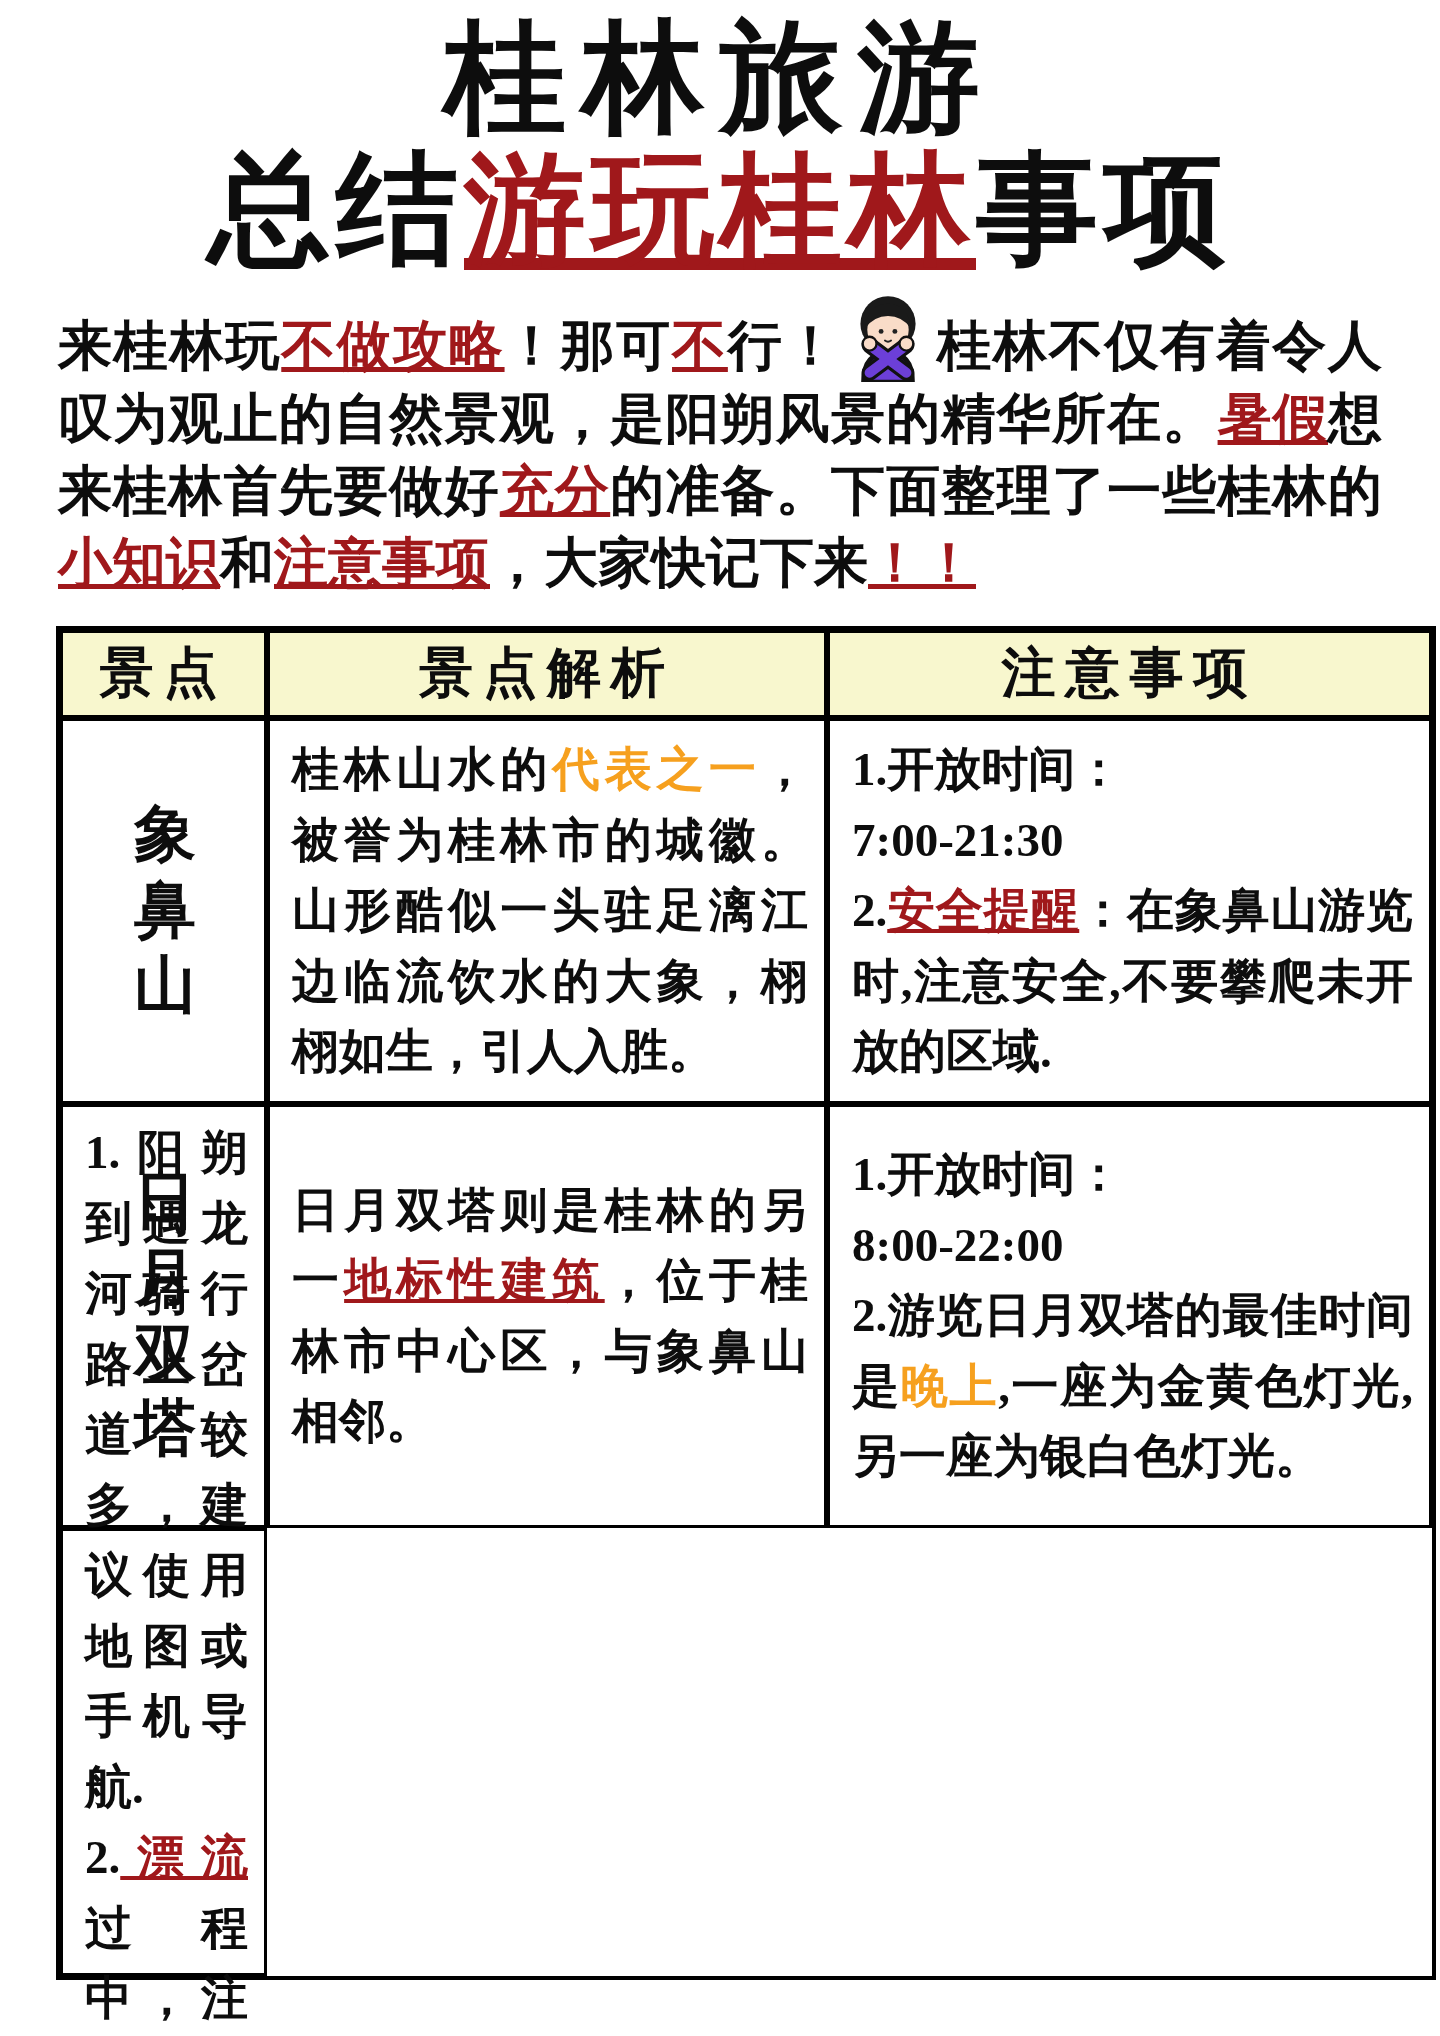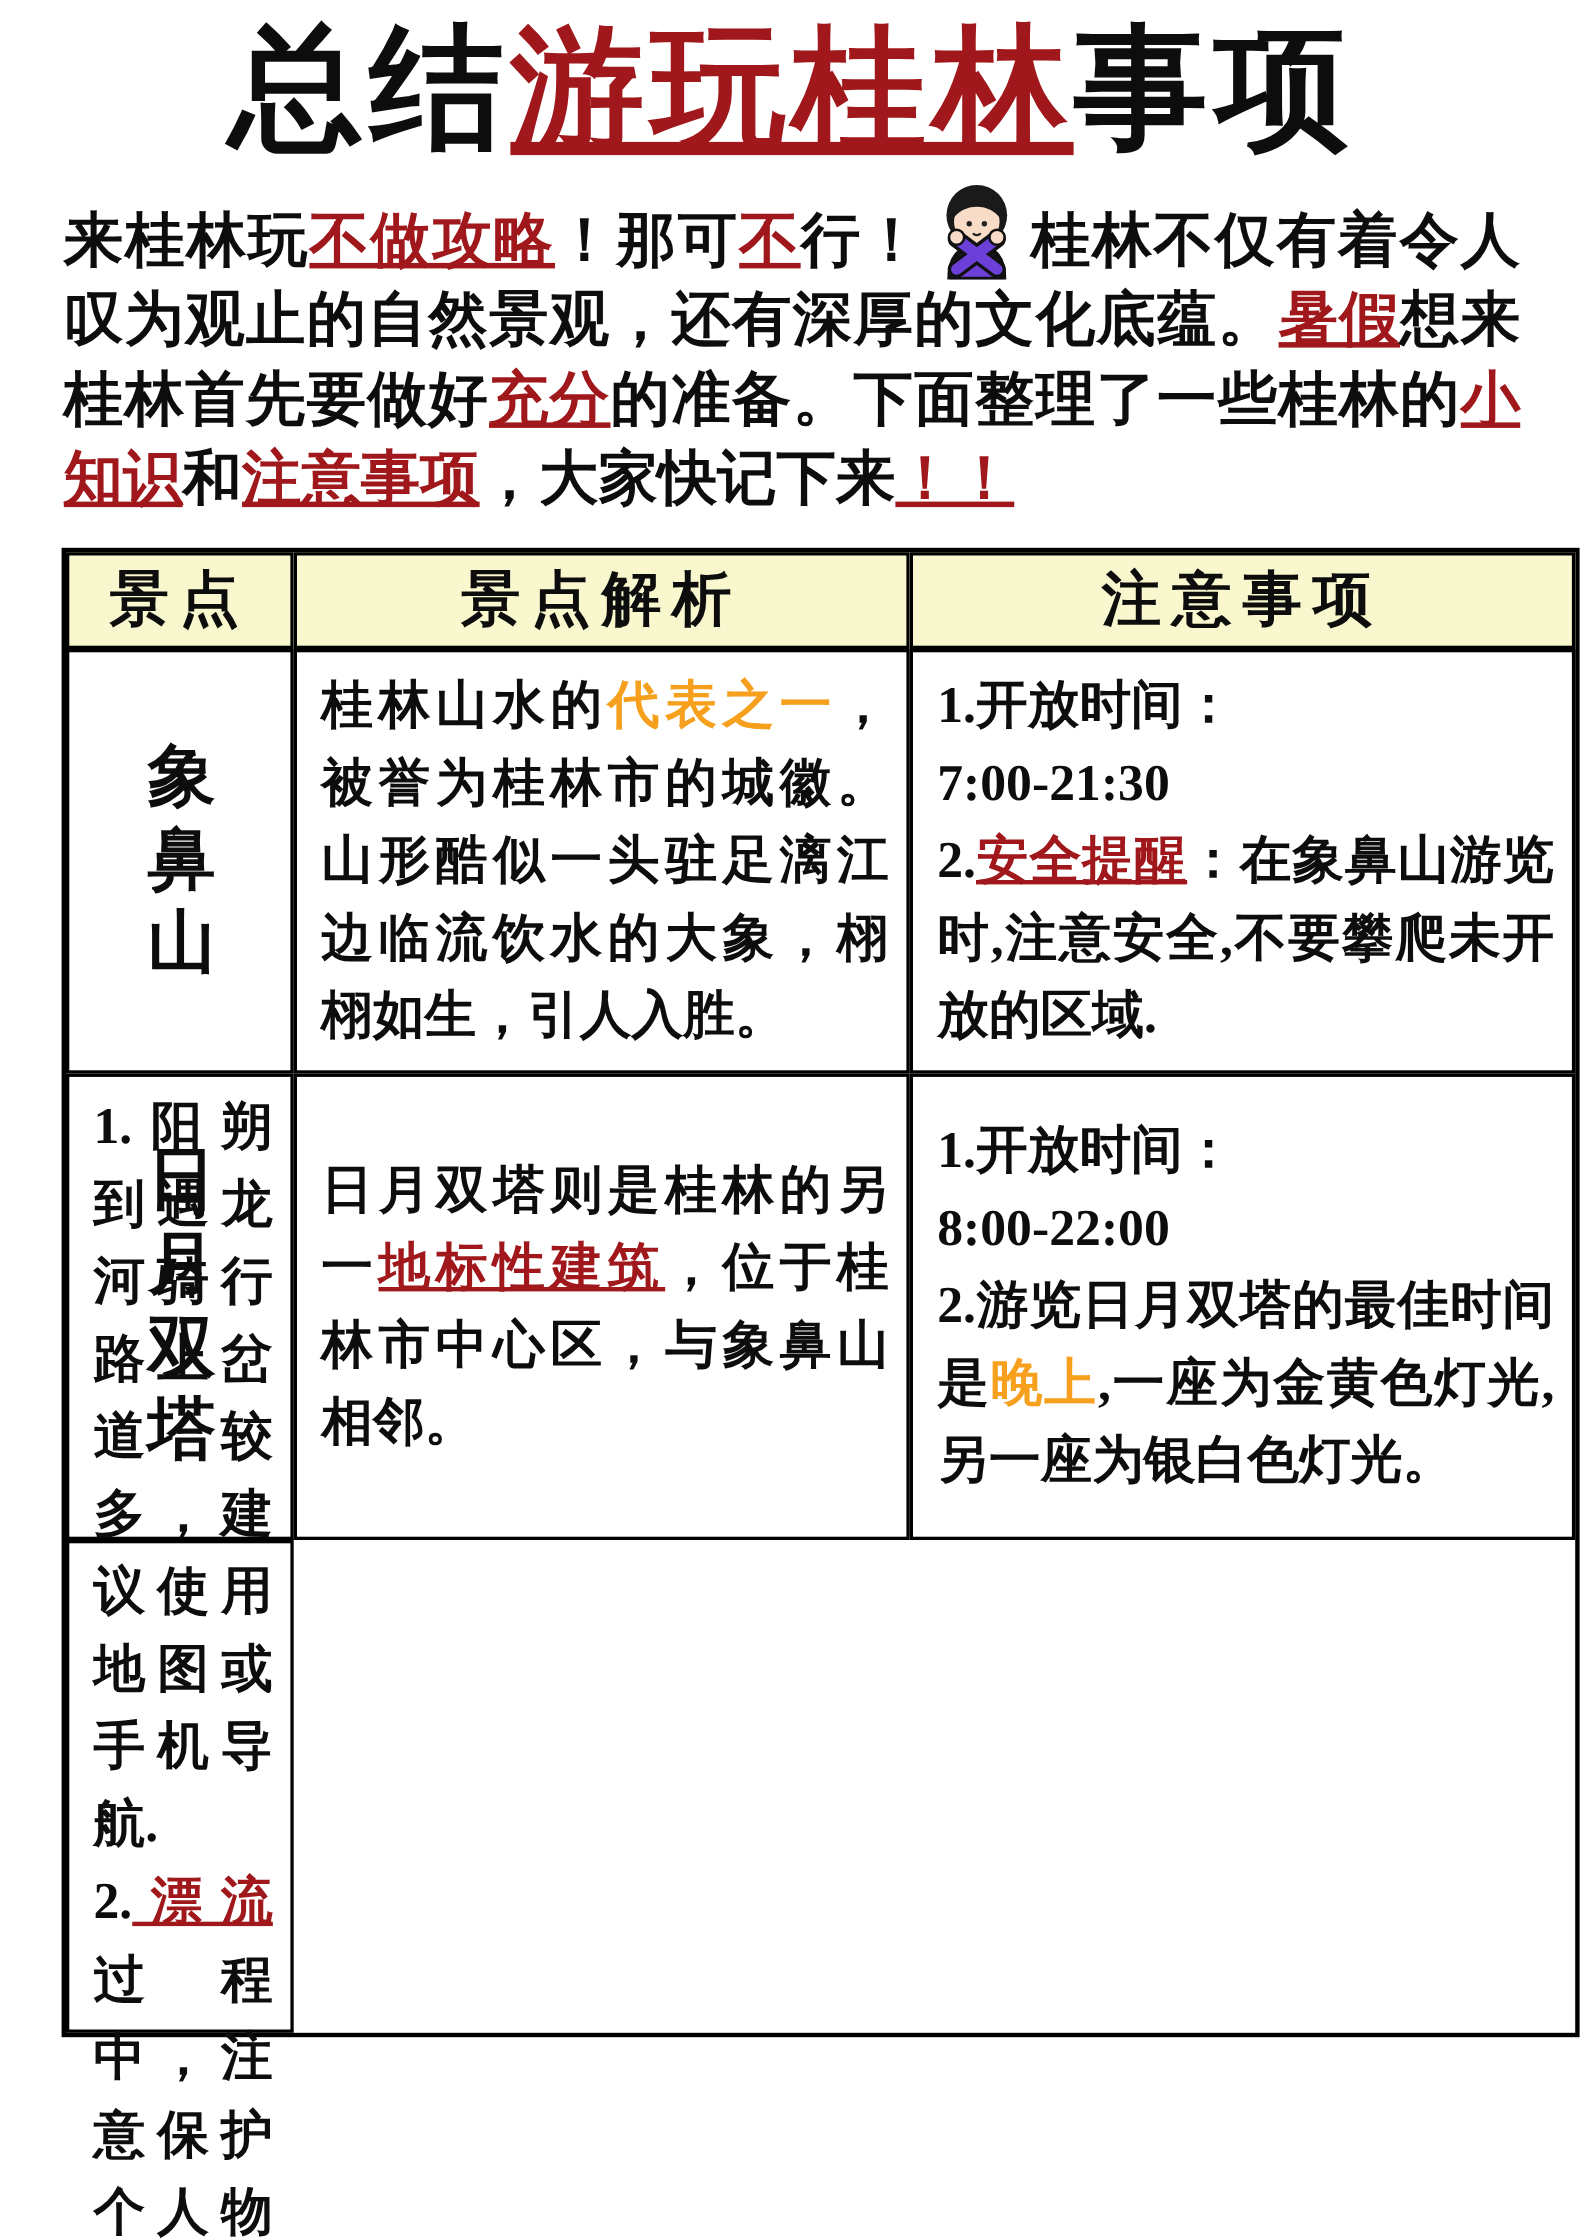--- a/index.html
+++ b/index.html
@@ -64,20 +64,21 @@
   .rich{
     width:100%;
     font-size:47px; line-height:1.5;
     text-align:justify; white-space:pre-wrap;
   }
 </style>
 </head>
 <body>
 
 <div class="title">
+  <div class="title-line1">桂林旅游</div>
   <div class="title-line2"><span>总结</span><span class="c-red">游玩桂林</span><span>事项</span></div>
 </div>
 
 <p class="intro"><span><span>来桂林玩</span><span class="c-red">不做攻略</span><span>！那可</span><span class="c-red">不</span><span>行！</span></span><svg class="emoji" viewBox="0 0 120 120" aria-hidden="true">
     <circle cx="60" cy="44" r="36" fill="#1A1A1A"></circle>
     <circle cx="60" cy="52" r="27" fill="#F9DCC8"></circle>
     <path d="M30 50 Q34 18 60 18 Q86 18 90 50 Q78 34 60 34 Q42 34 30 50 Z" fill="#1A1A1A"></path>
     <circle cx="51" cy="54" r="3.2" fill="#222"></circle>
     <circle cx="69" cy="54" r="3.2" fill="#222"></circle>
     <path d="M56 66 Q60 69 64 66" stroke="#222" stroke-width="2.5" fill="none" stroke-linecap="round"></path>
@@ -85,21 +86,21 @@
     <g stroke="#111" stroke-width="21" stroke-linecap="round">
       <line x1="36" y1="108" x2="84" y2="72"></line>
         <line x1="84" y1="108" x2="36" y2="72"></line>
     </g>
     <g stroke="#6C3FD8" stroke-width="13" stroke-linecap="round">
       <line x1="36" y1="108" x2="84" y2="72"></line>
         <line x1="84" y1="108" x2="36" y2="72"></line>
     </g>
     <circle cx="36" cy="70" r="9" fill="#F9DCC8" stroke="#111" stroke-width="3"></circle>
     <circle cx="84" cy="70" r="9" fill="#F9DCC8" stroke="#111" stroke-width="3"></circle>
-  </svg><span><span>桂林不仅有着令人叹为观止的自然景观，还有深厚的文化底蕴。</span><span class="c-red">暑假</span><span>想来桂林首先要做好</span><span class="c-red">充分</span><span>的准备。下面整理了一些桂林的</span><span class="c-red">小知识</span><span>和</span><span class="c-red">注意事项</span><span>，大家快记下来</span><span class="c-red">！！</span></span></p>
+  </svg><span><span>桂林不仅有着令人叹为观止的自然景观，是阳朔风景的精华所在。</span><span class="c-red">暑假</span><span>想来桂林首先要做好</span><span class="c-red">充分</span><span>的准备。下面整理了一些桂林的</span><span class="c-red">小知识</span><span>和</span><span class="c-red">注意事项</span><span>，大家快记下来</span><span class="c-red">！！</span></span></p>
 
 <div class="table">
 
   <div class="cell head">景点</div>
   <div class="cell head">景点解析</div>
   <div class="cell head">注意事项</div>
 
   <div class="cell spot">
     <div class="spot-chars">象鼻山</div>
   </div>

